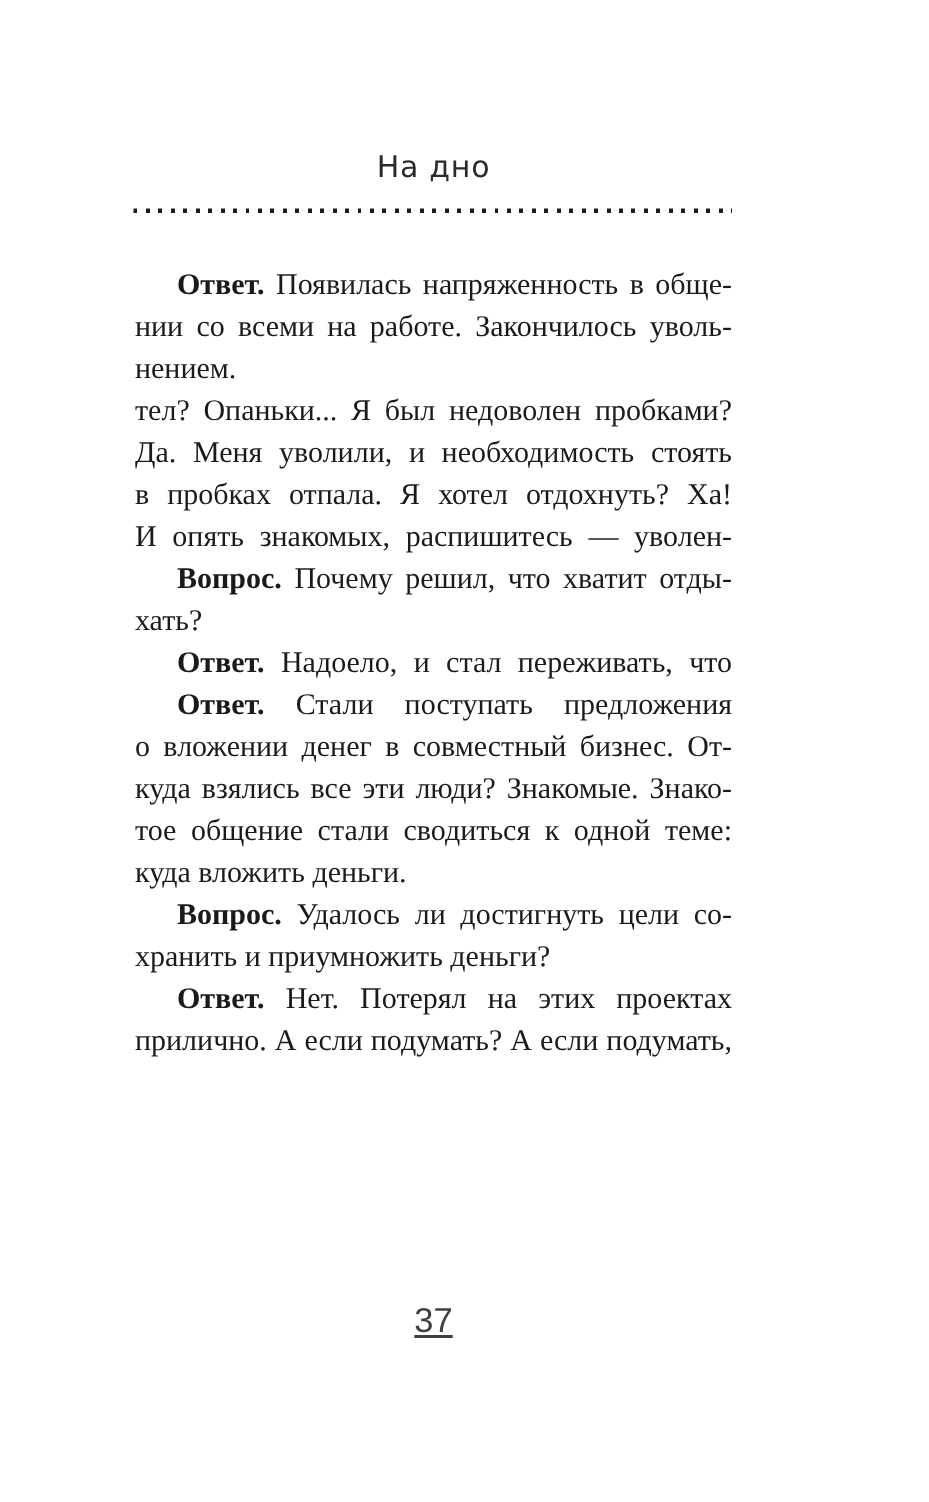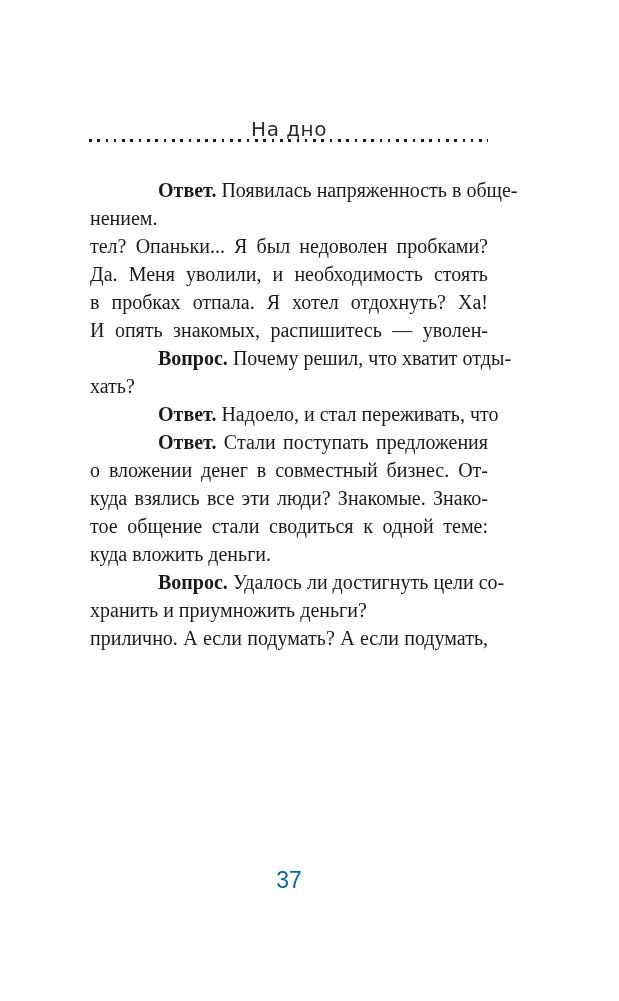--- a/index.html
+++ b/index.html
@@ -11,21 +11,21 @@
     position: relative;
     width: 619px;
     height: 1001px;
     background: #ffffff;
     overflow: hidden;
     font-family: "Liberation Serif", "DejaVu Serif", serif;
     color: #1a1a1a;
   }
   .running-head {
     position: absolute;
-    top: 117px;
+    top: 99px;
     left: 90px;
     width: 398px;
     text-align: center;
     font-family: "DejaVu Sans", "Liberation Sans", sans-serif;
     font-size: 20px;
     line-height: 24px;
     color: #2b2b2b;
     letter-spacing: 0.5px;
   }
   .dotted-rule {
@@ -56,56 +56,58 @@
     color: #1a1a1a;
   }
   .text-line.first {
     text-indent: 28px;
   }
   .text-line.last {
     text-align-last: left;
   }
   .text-line b {
     font-weight: bold;
-    margin-left: 40px;
   }
   .page-number {
     position: absolute;
     top: 866px;
     left: 90px;
     width: 398px;
     text-align: center;
     font-family: "Liberation Sans", "DejaVu Sans", sans-serif;
     font-size: 23px;
     line-height: 28px;
-    color: #0369a1;
+    color: #404040;
+    text-decoration: underline;
   }
 </style>
 </head>
 <body>
 
 <div class="book-page">
   <div class="running-head">На дно</div>
 
   <div class="dotted-rule"></div>
 
   <div class="text-block" id="text-block">
       <div class="text-line first"><b>Ответ.</b> Появилась напряженность в обще-</div>
+      <div class="text-line">нии со всеми на работе. Закончилось уволь-</div>
       <div class="text-line last">нением.</div>
       <div class="text-line">тел? Опаньки... Я был недоволен пробками?</div>
       <div class="text-line">Да. Меня уволили, и необходимость стоять</div>
       <div class="text-line">в пробках отпала. Я хотел отдохнуть? Ха!</div>
       <div class="text-line">И опять знакомых, распишитесь — уволен-</div>
       <div class="text-line first"><b>Вопрос.</b> Почему решил, что хватит отды-</div>
       <div class="text-line last">хать?</div>
       <div class="text-line first"><b>Ответ.</b> Надоело, и стал переживать, что</div>
       <div class="text-line first"><b>Ответ.</b> Стали поступать предложения</div>
       <div class="text-line">о вложении денег в совместный бизнес. От-</div>
       <div class="text-line">куда взялись все эти люди? Знакомые. Знако-</div>
       <div class="text-line">тое общение стали сводиться к одной теме:</div>
       <div class="text-line last">куда вложить деньги.</div>
       <div class="text-line first"><b>Вопрос.</b> Удалось ли достигнуть цели со-</div>
       <div class="text-line last">хранить и приумножить деньги?</div>
+      <div class="text-line first"><b>Ответ.</b> Нет. Потерял на этих проектах</div>
       <div class="text-line">прилично. А если подумать? А если подумать,</div>
     </div>
 
   <div class="page-number">37</div>
 </div>
 
 </body></html>

